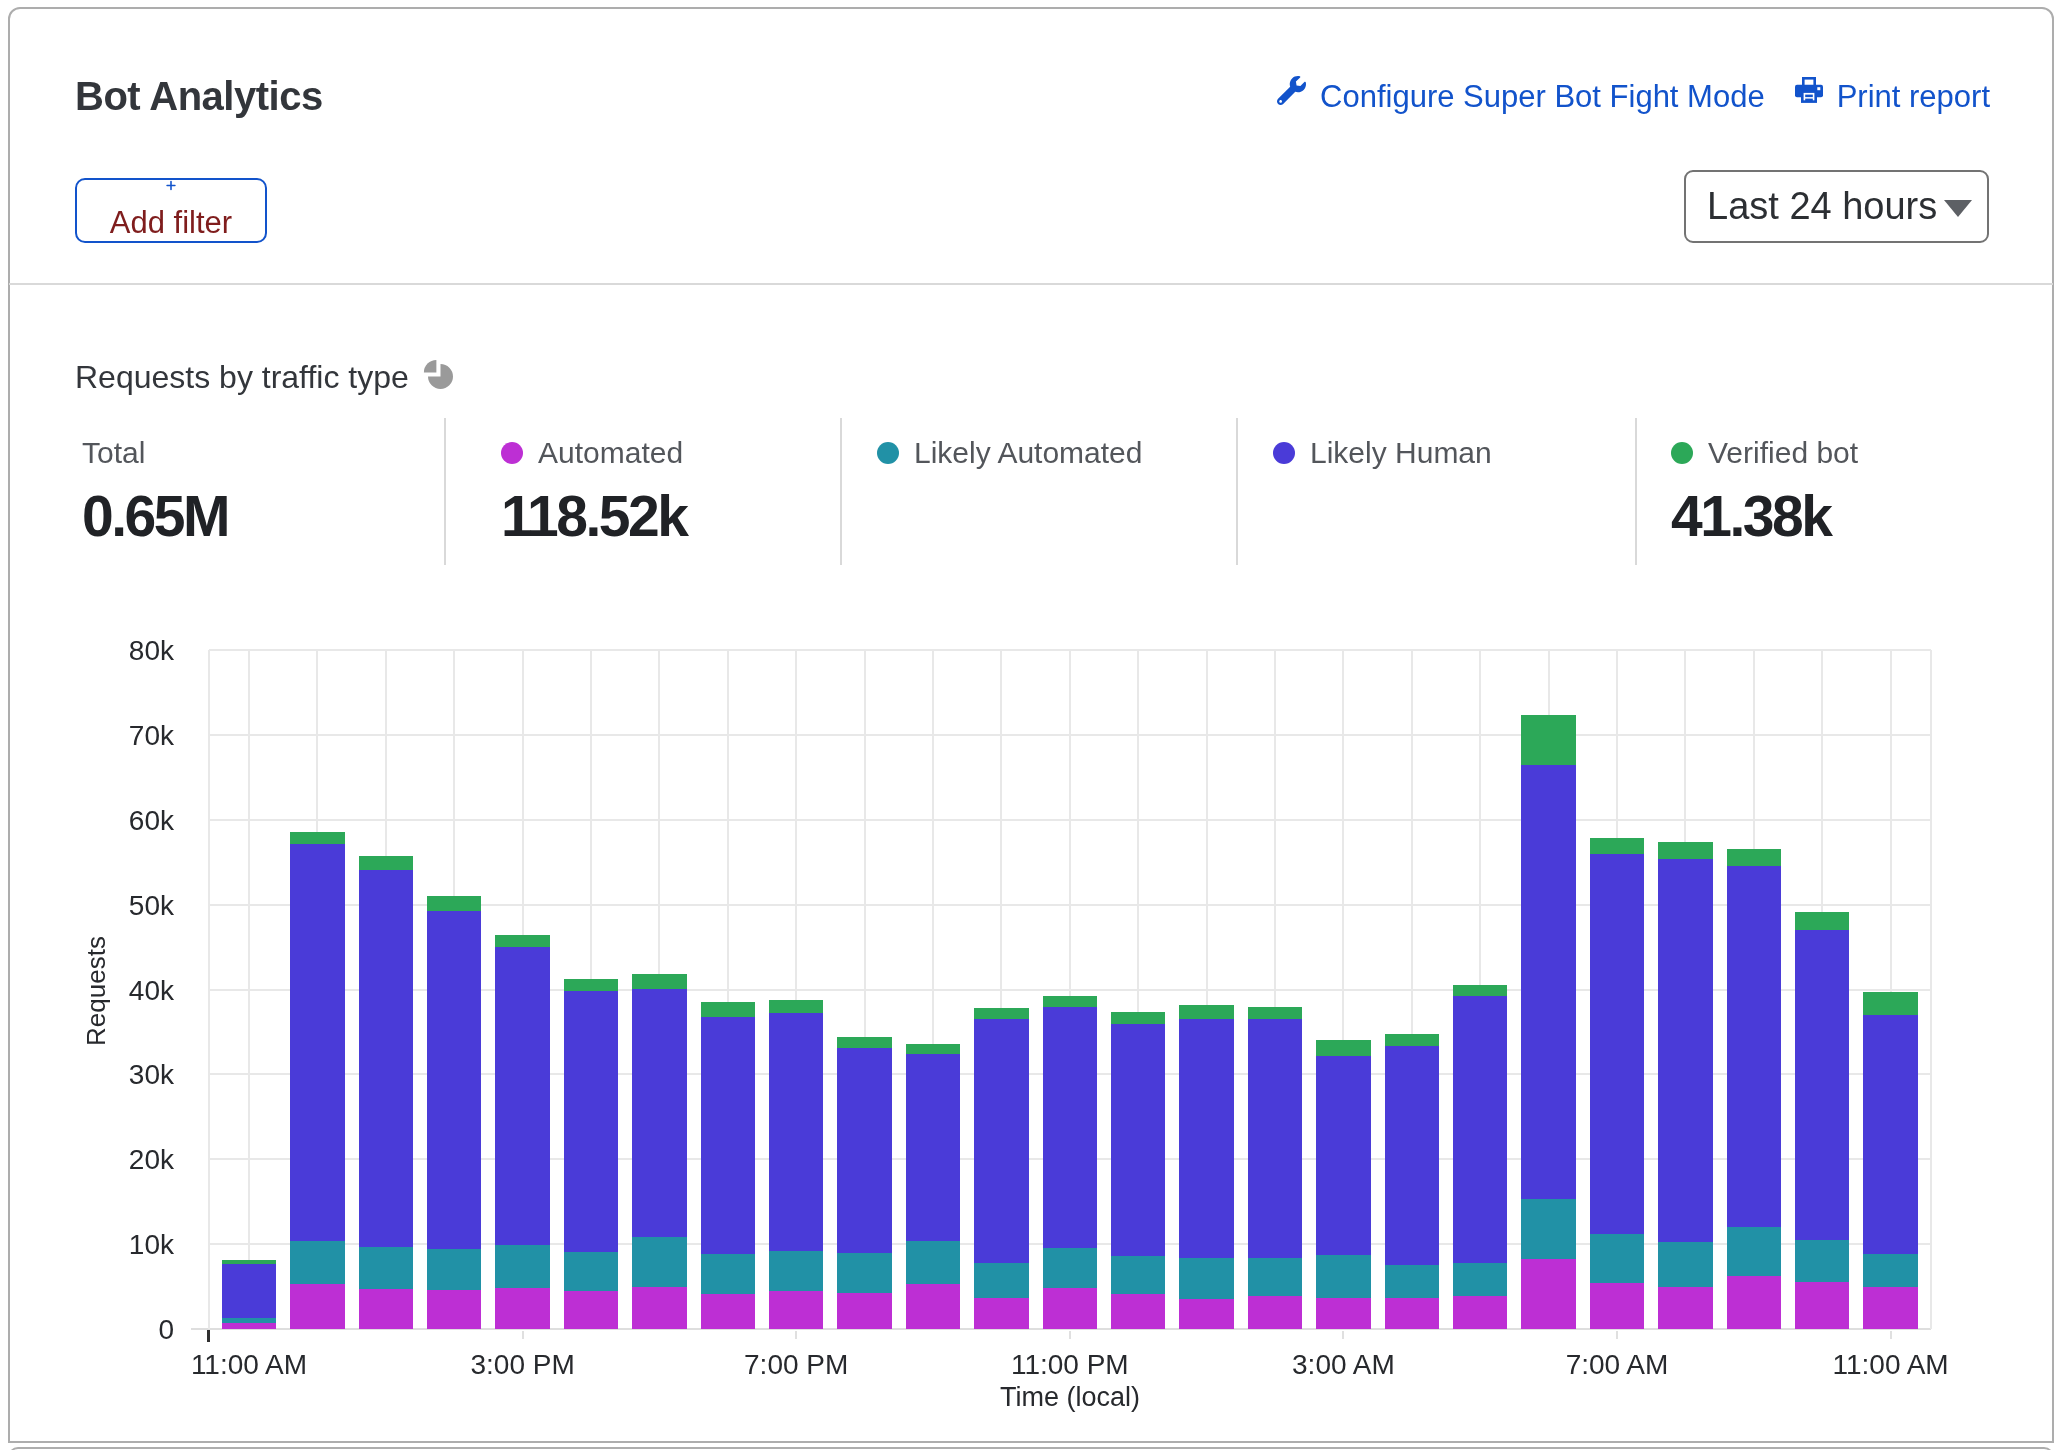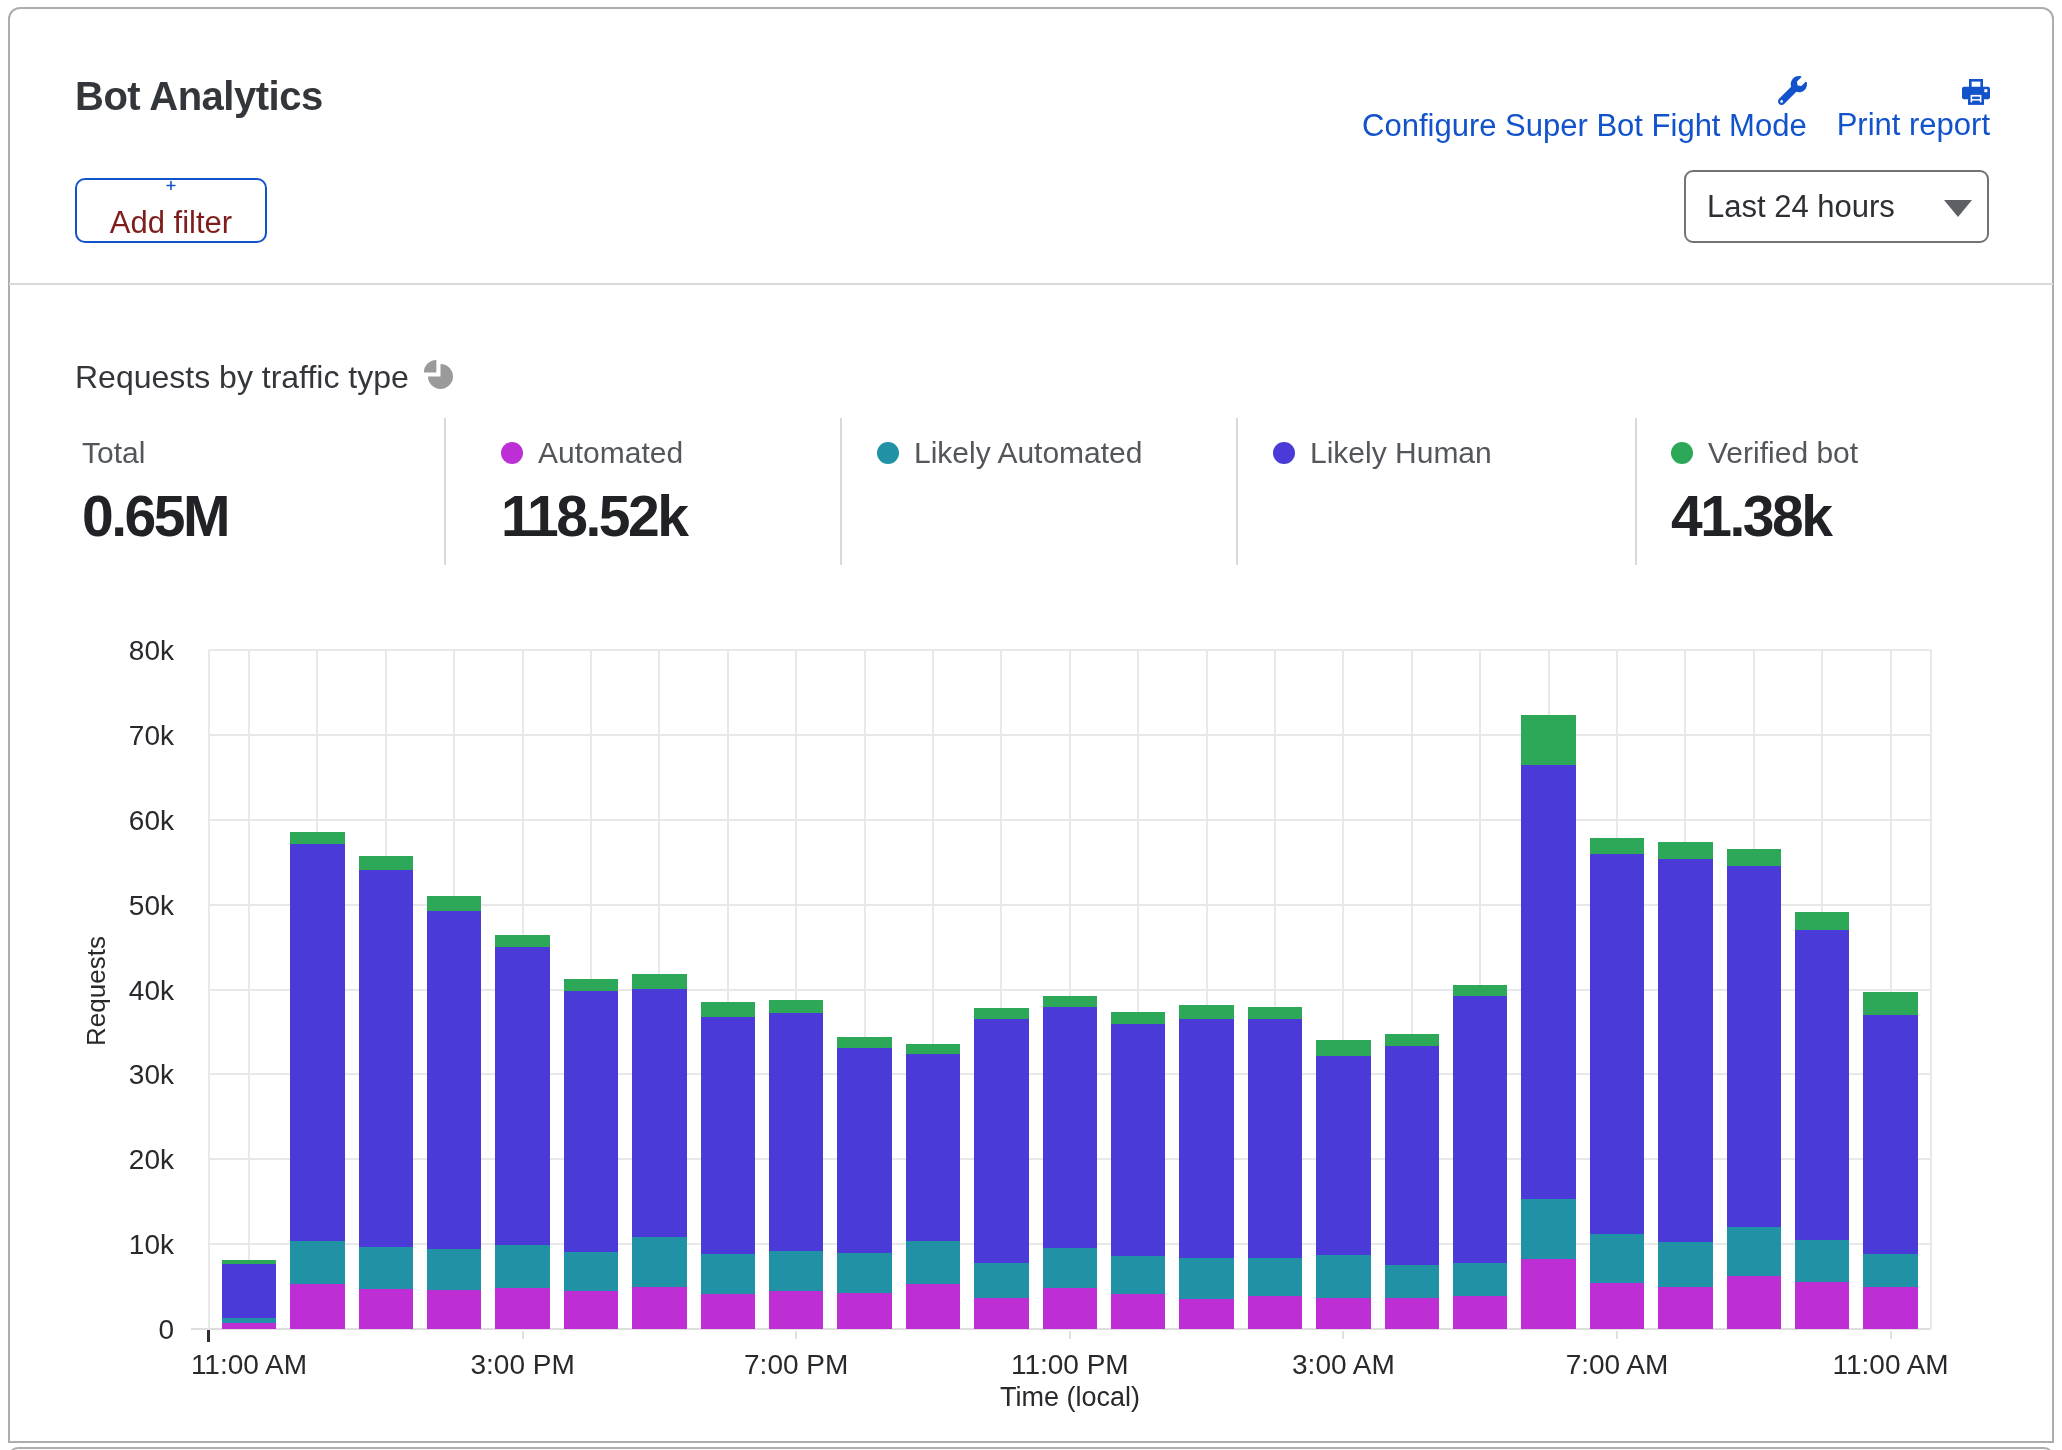--- a/index.html
+++ b/index.html
@@ -6,27 +6,27 @@
   html,body { width:2062px; height:1450px; background:#fff;
     font-family:"Liberation Sans", sans-serif; }
   .card { position:absolute; left:8px; top:7px; width:2046px; height:1436px;
     border:2px solid #adadad; border-radius:12px 12px 0 0; background:#fff; }
   .nextcard { position:absolute; left:8px; top:1447px; width:2046px; height:20px;
     border:2px solid #adadad; border-radius:12px; background:#fff; }
   .title { position:absolute; left:75px; top:74px; font-size:40px; font-weight:700;
     color:#33363b; letter-spacing:-0.5px; }
   .toplinks { position:absolute; top:79px; right:72px; display:flex; align-items:center;
     gap:30px; font-size:31px; color:#1253cb; }
-  .tlink { display:flex; align-items:flex-end; gap:0;flex-direction:column; }
+  .tlink { display:flex; align-items:flex-start; gap:14px; }
   .btn-add { position:absolute; left:75px; top:178px; width:192px; height:65px;
     border:2px solid #1253cb; border-radius:10px; display:flex; align-items:center;
     justify-content:center; gap:14px; color:#7f1d1d; font-size:31px;flex-direction:column; }
   .sel { position:absolute; left:1684px; top:170px; width:305px; height:73px;
     border:2px solid #737373; border-radius:9px; display:flex; align-items:center;
-    color:#2c2f33; font-size:31px; padding-left:21px; }
+    color:#2c2f33; font-size:38px; padding-left:21px; }
   .sel .caret { position:absolute; right:15px; top:28px; width:0; height:0;
     border-left:14px solid transparent; border-right:14px solid transparent;
     border-top:17px solid #5d6065; }
   .hdivider { position:absolute; left:9px; top:283px; width:2044px; height:2px; background:#d9d9d9; }
   .sechead { position:absolute; left:75px; top:359px; font-size:32px; font-weight:400;
     color:#33363b; display:flex; align-items:center; gap:16px; }
   .statlabel { font-size:30px; color:#53565b; display:flex; align-items:center; gap:15px; }
   .dot { width:22px; height:22px; border-radius:50%; display:inline-block; }
   .statval { font-size:57px; font-weight:700; color:#202226; margin-top:18px;
     letter-spacing:-2.5px; line-height:1; }

